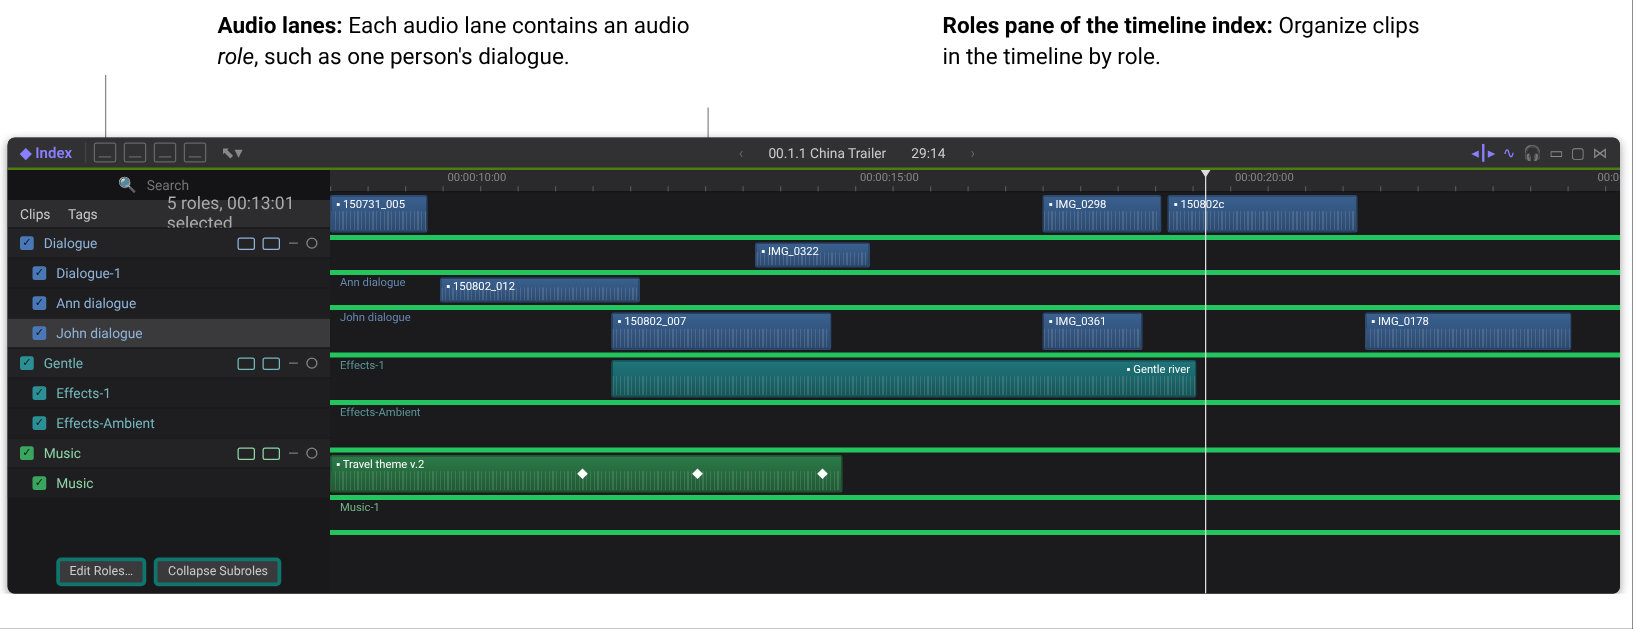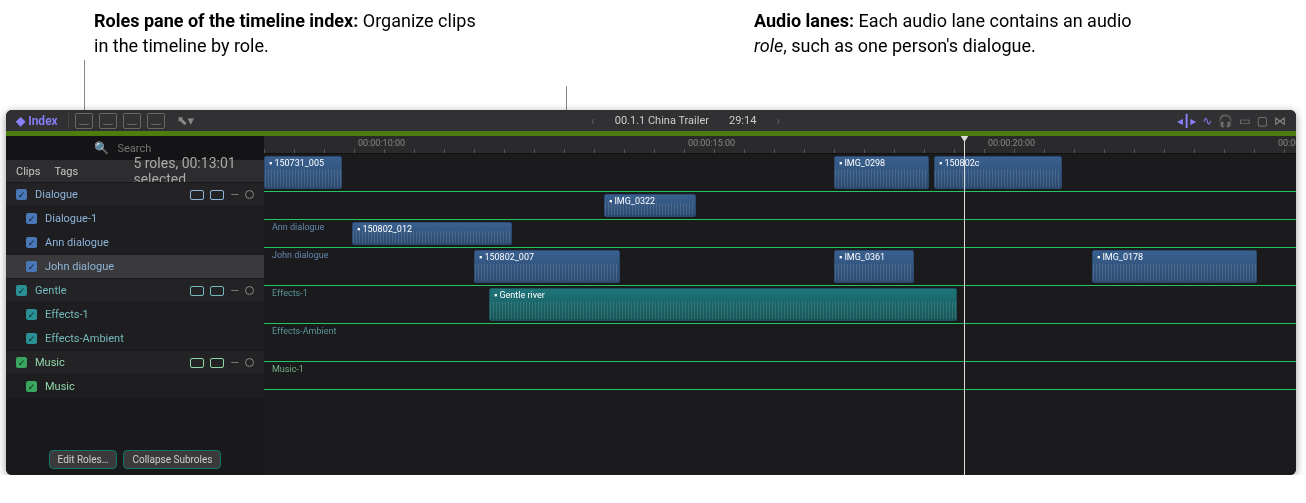--- a/index.html
+++ b/index.html
@@ -25,21 +25,21 @@
   body{margin:0;background:#fff;color:#000;}
   .page{width:1306px;}
   
   .callouts{display:flex;gap:180px;padding:8px 0 0 94px;}
   .callout{font-size:18px;line-height:1.4;max-width:400px;}
   .callout b{font-weight:700;}
   .callout i{font-style:italic;}
   
   .app{position:relative;width:1290px;margin-left:6px;height:365px;background:var(--bg);border-radius:6px;overflow:hidden;box-shadow:0 2px 8px rgba(0,0,0,.4);}
   
-  .toolbar{display:flex;align-items:center;height:26px;background:#313134;border-bottom:5px solid #4d7c0f;}
+  .toolbar{display:flex;align-items:center;height:26px;background:#313134;border-bottom:2px solid #4d7c0f;}
   .tb-left{display:flex;align-items:center;}
   .tb-index{color:var(--accent);font-size:12px;font-weight:600;padding:0 10px;}
   .tb-icons{display:flex;gap:6px;padding:0 6px;border-left:1px solid #444;}
   .tb-icon{width:18px;height:16px;border:1px solid #666;border-radius:2px;position:relative;}
   .tb-icon::after{content:"";position:absolute;left:3px;right:3px;top:3px;bottom:3px;border-bottom:1px solid #666;}
   .tb-arrow{color:#888;font-size:13px;padding-left:6px;}
   .tb-center{flex:1;display:flex;align-items:center;justify-content:center;gap:20px;color:#ccc;font-size:11px;}
   .tb-center .chev{color:#666;font-size:12px;}
   .tb-right{display:flex;gap:6px;align-items:center;padding-right:10px;}
   .tb-r-icon{color:#888;font-size:12px;}
@@ -63,55 +63,55 @@
   .cb.blue{background:#4a78b6;color:#0a1a2f;}
   .cb.teal{background:#2b9095;color:#0a201f;}
   .cb.green{background:#3aa55f;color:#0a2010;}
   .role-name.blue{color:var(--blue-text);}
   .role-name.teal{color:var(--teal-text);}
   .role-name.green{color:var(--green-text);}
   .role-ctrls{margin-left:auto;display:flex;gap:6px;align-items:center;}
   .pill{width:14px;height:10px;border:1px solid currentColor;border-radius:2px;}
   .circ{width:9px;height:9px;border:1px solid #888;border-radius:50%;}
   .footer{display:flex;gap:6px;padding:6px 10px;justify-content:center;}
-  .btn{background:#3a3a3c;border:1px solid #0f766e;border-radius:4px;color:#ccc;font-size:10px;padding:3px 8px;}
+  .btn{background:#3a3a3c;border:3px solid #0f766e;border-radius:4px;color:#ccc;font-size:10px;padding:3px 8px;}
   
   .timeline{flex:1;background:#1b1b1d;position:relative;overflow:hidden;}
   .ruler{height:18px;background:#2a2a2c;position:relative;font-size:9px;color:#888;border-bottom:1px solid #111;}
   .ruler-mark{position:absolute;top:2px;padding-left:24px;}
   .ruler-tick{position:absolute;bottom:0;width:1px;height:4px;background:#555;}
   .tracks{position:relative;}
-  .lane{position:relative;height:38px;border-bottom:1px solid #22c55e;}
+  .lane{position:relative;height:38px;border-bottom:4px solid #22c55e;}
   .lane.short{height:28px;}
   .lane-label{position:absolute;left:8px;top:2px;font-size:9px;}
   .lane-label.blue{color:#6687af;}
   .lane-label.teal{color:#5a9598;}
   .lane-label.green{color:#74b288;}
   .clip{position:absolute;top:2px;bottom:2px;border-radius:2px;overflow:hidden;font-size:9px;color:#fff;padding:1px 4px;white-space:nowrap;}
   .clip.blue{background:linear-gradient(#3a608f,#2c4a6f);border:1px solid #2c4a6f;}
-  .clip.teal{background:linear-gradient(#1f757a,#175558);border:1px solid #175558;}
+  .clip.teal{background:linear-gradient(#1f757a,#175558);border:1px solid #175558;text-align:right;}
   .clip.green{background:linear-gradient(#2c7a48,#205933);border:1px solid #205933;}
   .clip.green-dark{background:linear-gradient(#256a3d,#1a4b2b);border:1px solid #1a4b2b;}
   .wave{position:absolute;left:0;right:0;bottom:1px;height:55%;opacity:.5;
     background:repeating-linear-gradient(90deg,rgba(255,255,255,.25) 0 1px,transparent 1px 3px);}
   .playhead{position:absolute;top:0;bottom:0;width:1px;background:#ddd;z-index:5;}
   .playhead::before{content:"";position:absolute;top:-1px;left:-4px;width:9px;height:7px;background:#ddd;clip-path:polygon(0 0,100% 0,50% 100%);}
   .keyf{width:6px;height:6px;background:#fff;transform:rotate(45deg);position:absolute;top:50%;margin-top:-3px;}
   .annotation-line{position:absolute;width:1px;background:#888;}
 </style>
 </head>
 <body>
 
 <div class="page">
   <div class="callouts" style="position:relative;height:110px;">
+    <div class="callout" style="margin-left:80px;">
+      <b>Audio lanes:</b><span> Each audio lane contains an audio </span><i>role</i><span>, such as one person's dialogue.</span>
+    </div>
     <div class="callout">
       <b>Roles pane of the timeline index:</b><span> Organize clips in the timeline by role.</span>
-    </div>
-    <div class="callout" style="margin-left:80px;">
-      <b>Audio lanes:</b><span> Each audio lane contains an audio </span><i>role</i><span>, such as one person's dialogue.</span>
     </div>
     <div class="annotation-line" style="left:84px;top:60px;height:72px;"></div>
     <div class="annotation-line" style="left:566px;top:86px;height:178px;"></div>
   </div>
 
   <div class="app">
 
     <div class="toolbar">
       <div class="tb-left">
         <div class="tb-index">◆ <span>Index</span></div>
@@ -253,42 +253,45 @@
             <span class="ruler-tick" style="left: 900px;"></span>
             <span class="ruler-tick" style="left: 930px;"></span>
             <span class="ruler-tick" style="left: 960px;"></span>
             <span class="ruler-tick" style="left: 990px;"></span>
             <span class="ruler-tick" style="left: 1020px;"></span>
           </div>
         <div class="tracks" id="tracks">
             <div class="lane">
               <div class="clip blue" style="left: 0px; width: 78px;"><span>▪ 150731_005</span><div class="wave"></div></div>
               <div class="clip blue" style="left: 570px; width: 95px;"><span>▪ IMG_0298</span><div class="wave"></div></div>
-              <div class="clip blue" style="left: 670px; width: 128px;"><span>▪ 150802c</span><div class="wave"></div></div>
+              <div class="clip blue" style="left: 670px; width: 152px;"><span>▪ 150802c</span><div class="wave"></div></div>
             </div>
             <div class="lane short">
               <div class="clip blue" style="left: 340px; width: 92px;"><span>▪ IMG_0322</span><div class="wave"></div></div>
             </div>
             <div class="lane short">
               <span class="lane-label blue">Ann dialogue</span>
               <div class="clip blue" style="left: 88px; width: 160px;"><span>▪ 150802_012</span><div class="wave"></div></div>
             </div>
             <div class="lane">
               <span class="lane-label blue">John dialogue</span>
-              <div class="clip blue" style="left: 210px; width: 146px;"><span>▪ 150802_007</span><div class="wave"></div></div>
+              <div class="clip blue" style="left: 225px; width: 176px;"><span>▪ 150802_007</span><div class="wave"></div></div>
               <div class="clip blue" style="left: 570px; width: 80px;"><span>▪ IMG_0361</span><div class="wave"></div></div>
               <div class="clip blue" style="left: 828px; width: 165px;"><span>▪ IMG_0178</span><div class="wave"></div></div>
             </div>
             <div class="lane">
               <span class="lane-label teal">Effects-1</span>
               <div class="clip teal" style="left: 225px; width: 468px;"><span>▪ Gentle river</span><div class="wave"></div></div>
             </div>
             <div class="lane">
               <span class="lane-label teal">Effects-Ambient</span>
             </div>
+            <div class="lane">
+              <div class="clip green" style="left: 0px; width: 410px;"><span>▪ Travel theme v.2</span><div class="wave"></div><div class="keyf" style="left: 198px;"></div><div class="keyf" style="left: 290px;"></div><div class="keyf" style="left: 390px;"></div></div>
+            </div>
             <div class="lane short">
               <span class="lane-label green">Music-1</span>
             </div>
           </div>
         <div class="playhead" id="playhead" style="left: 700px;"></div>
       </div>
     </div>
   </div>
 </div>
 

